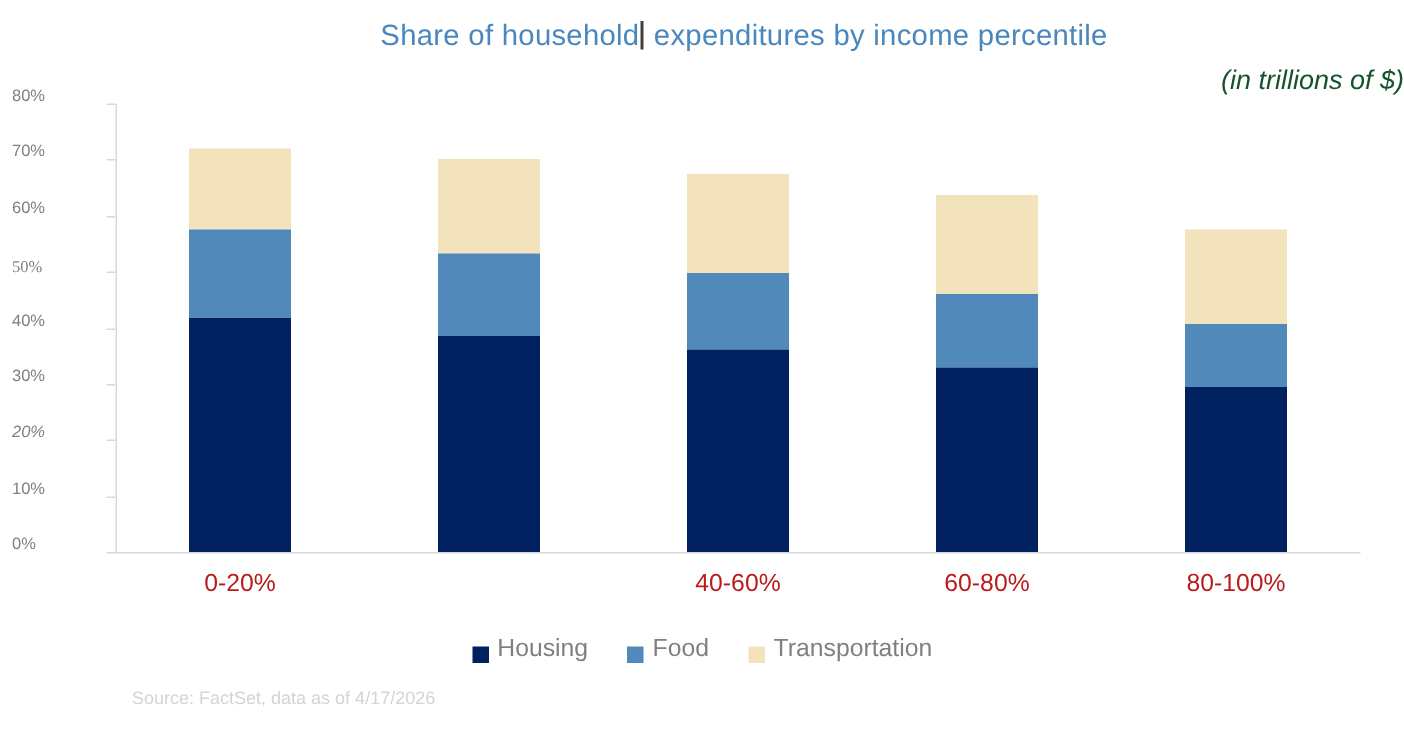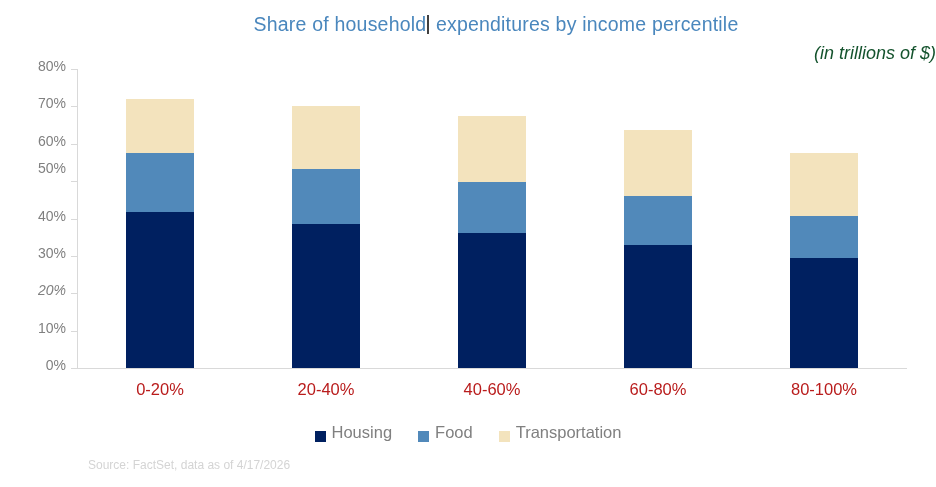--- a/index.html
+++ b/index.html
@@ -82,22 +82,21 @@
     position: absolute;
     left: 71px;
     width: 6px;
     height: 1px;
     background: #d9d9d9;
   }
   .ytick-label {
     position: absolute;
     right: 0;
     width: 58px;
-    text-align: right;
-    font-size: 14px;
+    font-size: 11px;
     color: #808080;
     transform: translateY(-11px);
   }
   .ylabels {
     position: absolute;
     left: 0;
     top: 0;
     width: 66px;
     height: 487px;
   }
@@ -173,21 +172,21 @@
 <div id="chart-root">
 
   <div class="chart-title"><span>Share of household</span><span class="title-caret"></span><span> expenditures by income percentile</span></div>
 
   <div class="chart-subtitle">(in trillions of $)</div>
 
   <div class="ylabels" id="ylabels">
       <div class="ytick-label" style="top: 69px;">80%</div>
       <div class="ytick-label" style="top: 106.375px;">70%</div>
       <div class="ytick-label" style="top: 143.75px;">60%</div>
-      <div class="ytick-label" style="top: 171px;">50%</div>
+      <div class="ytick-label" style="top: 183px; font-family: Liberation Serif, serif;">50%</div>
       <div class="ytick-label" style="top: 218.5px;">40%</div>
       <div class="ytick-label" style="top: 255.875px;">30%</div>
       <div class="ytick-label" style="top: 293.25px; font-style: italic;">20%</div>
       <div class="ytick-label" style="top: 330.625px;">10%</div>
       <div class="ytick-label" style="top: 368px;">0%</div>
     </div>
   <div id="yticks">
       <div class="tick" style="top: 69px;"></div>
       <div class="tick" style="top: 106px;"></div>
       <div class="tick" style="top: 144px;"></div>
@@ -210,21 +209,20 @@
           <div class="seg" style="height: 155.854px; background: rgb(0, 32, 96);"></div>
         </div>
         <div class="cat-label">0-20%</div>
       </div>
       <div class="cat" style="left: 166px;">
         <div class="bar">
           <div class="seg" style="height: 62.4162px; background: rgb(243, 227, 189);"></div>
           <div class="seg" style="height: 55.315px; background: rgb(81, 137, 186);"></div>
           <div class="seg" style="height: 143.894px; background: rgb(0, 32, 96);"></div>
         </div>
-        <div class="cat-label">20-40%</div>
       </div>
       <div class="cat" style="left: 332px;">
         <div class="bar">
           <div class="seg" style="height: 65.4062px; background: rgb(243, 227, 189);"></div>
           <div class="seg" style="height: 50.83px; background: rgb(81, 137, 186);"></div>
           <div class="seg" style="height: 135.298px; background: rgb(0, 32, 96);"></div>
         </div>
         <div class="cat-label">40-60%</div>
       </div>
       <div class="cat" style="left: 498px;">

